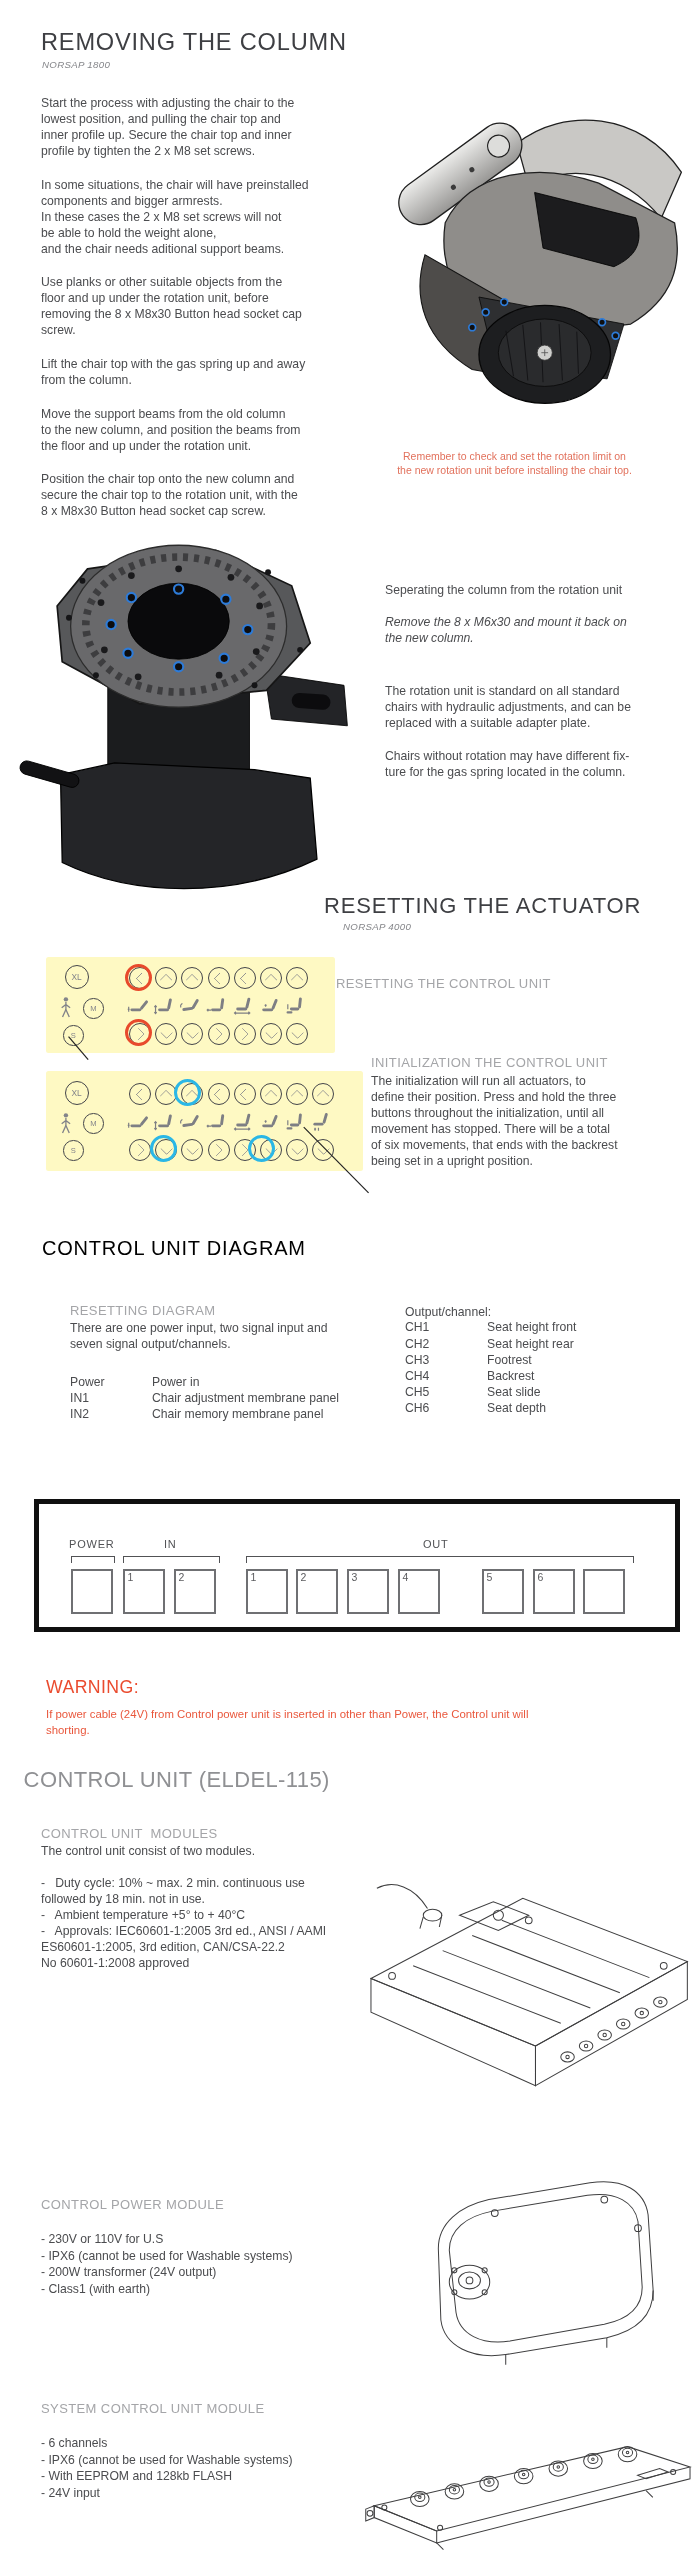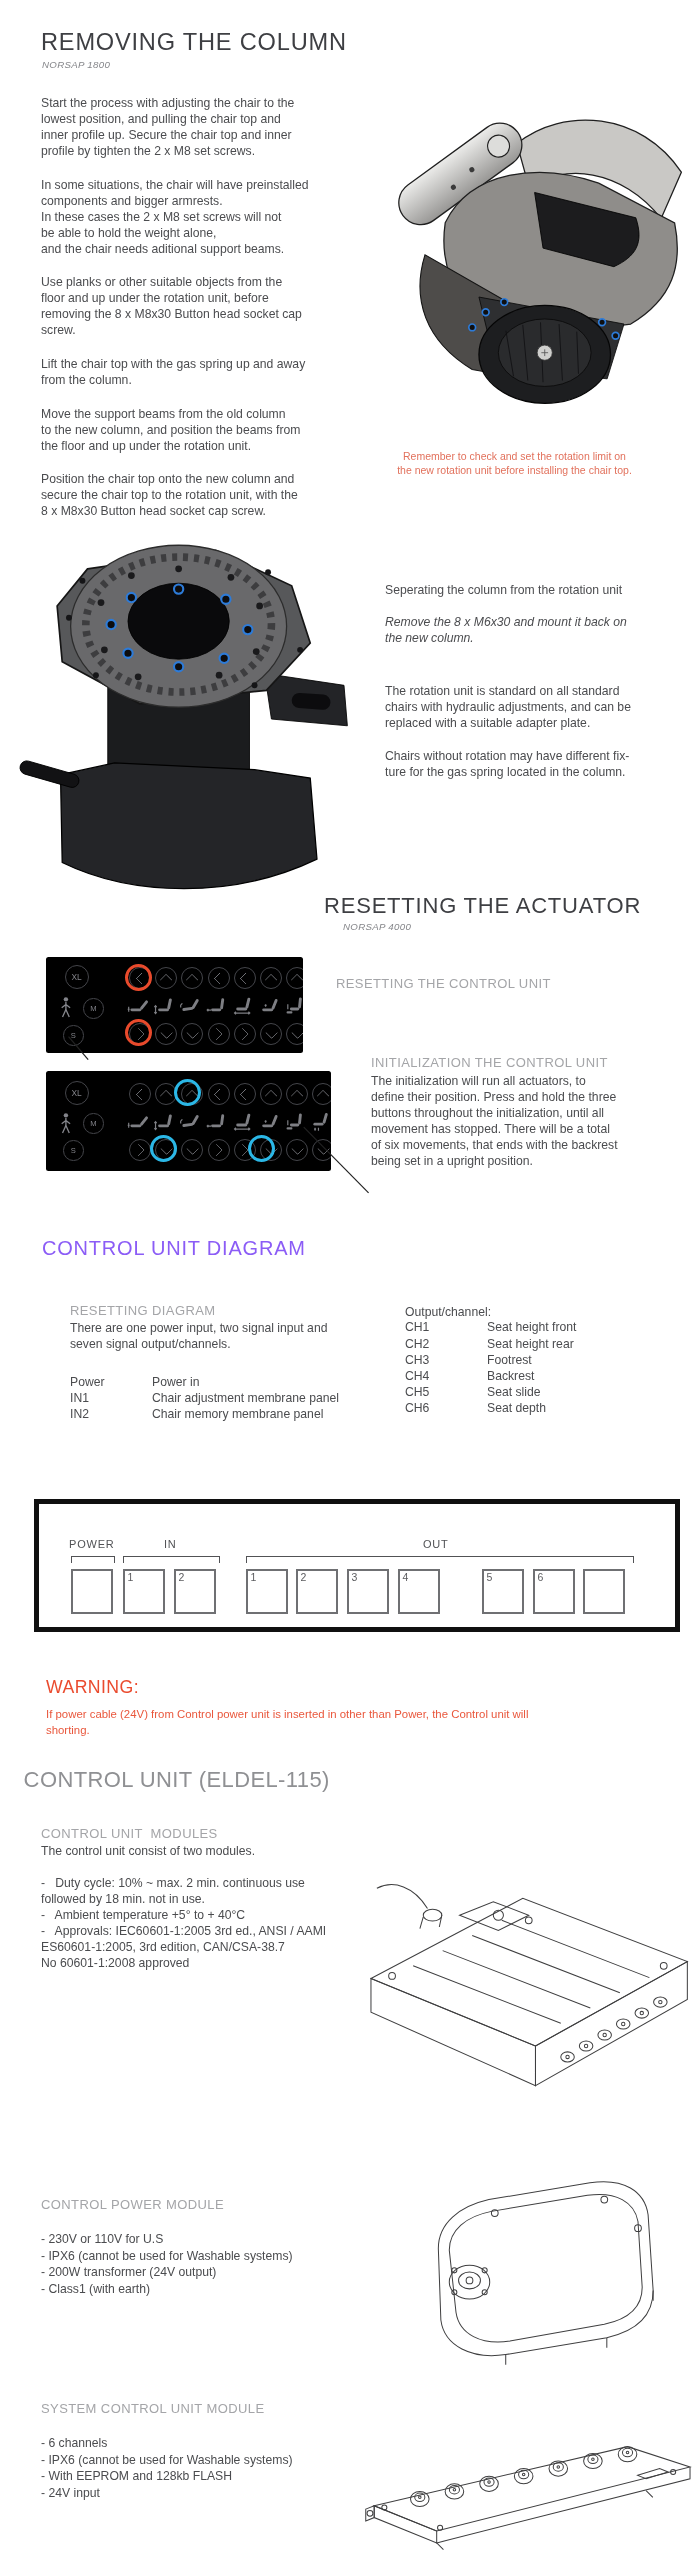--- a/index.html
+++ b/index.html
@@ -11,21 +11,21 @@
   .h1b{font-size:22px;font-weight:400;letter-spacing:0.8px;color:#3e3f43;}
   .sub{font-style:italic;font-size:9.7px;color:#85868a;letter-spacing:0.3px;}
   .body{font-size:12.2px;line-height:16px;color:#4b4c4f;margin:0;}
   .grayhead{font-size:13px;color:#a4a5a8;letter-spacing:0.4px;}
   .cap-red{font-size:10.5px;line-height:14.3px;text-align:center;color:#e2715c;}
   .italic{font-style:italic;}
   .warn-title{font-size:17.7px;color:#ea4b2e;letter-spacing:0.4px;}
   .warn-body{font-size:11.4px;line-height:16px;color:#e9573c;}
   .eldel-title{font-size:22px;color:#8f9093;letter-spacing:0.4px;}
   
-  .cpanel{position:absolute;background:#000000;border-radius:2.5px;overflow:hidden;}
+  .cpanel{position:absolute;background:#fef9c3;border-radius:2.5px;overflow:hidden;padding-left:32px;}
   .prow{position:absolute;display:flex;gap:4.2px;}
   .pcircle{width:20px;height:20px;border:0.8px solid #44454a;border-radius:50%;
            display:flex;align-items:center;justify-content:center;flex:0 0 auto;
            color:#83848a;font-size:7.6px;}
   .pcircle.small{width:18.6px;height:18.6px;}
   .pcircle.big{width:22px;height:22px;font-size:8.4px;}
   .chev{display:block;width:7.6px;height:7.6px;border-left:1.7px solid #83848a;border-bottom:1.7px solid #83848a;border-radius:0.8px;}
   .chev.up{transform:translateY(1.7px) rotate(135deg);}
   .chev.down{transform:translateY(-1.7px) rotate(-45deg);}
   .chev.left{transform:translateX(1.7px) rotate(45deg);}
@@ -403,21 +403,21 @@
   </svg>
 
   <div class="abs grayhead" style="left:371px;top:1055px;">INITIALIZATION THE CONTROL UNIT</div>
   <div class="abs body pre" style="left:371px;top:1073px;width:312px;">The initialization will run all actuators, to
 define their position. Press and hold the three
 buttons throughout the initialization, until all
 movement has stopped. There will be a total
 of six movements, that ends with the backrest
 being set in a upright position.</div>
 
-  <div class="abs" style="left:42px;top:1237px;font-size:20px;letter-spacing:0.8px;color:#8b5cf6;">CONTROL UNIT DIAGRAM</div>
+  <div class="abs" style="left:42px;top:1237px;font-size:20px;letter-spacing:0.8px;color:#000000;">CONTROL UNIT DIAGRAM</div>
 
   <div class="abs grayhead" style="left:70px;top:1303px;">RESETTING DIAGRAM</div>
   <div class="abs body pre" style="left:70px;top:1320px;width:304px;">There are one power input, two signal input and
 seven signal output/channels.</div>
 
   <div class="tblrow" style="left:70px;top:1375px;">
     <span class="lab">Power</span>
     <span>Power in</span>
   </div>
   <div class="tblrow" style="left:70px;top:1391px;">
@@ -498,21 +498,21 @@
 
   <div class="abs eldel-title" style="left:23.6px;top:1767px;">CONTROL UNIT (ELDEL-115)</div>
 
   <div class="abs grayhead pre" style="left:41px;top:1826px;">CONTROL UNIT  MODULES</div>
   <div class="abs body" style="left:41px;top:1843px;">The control unit consist of two modules.</div>
   <div class="abs" style="left:41px;top:1875px;width:338px;">
     <p class="body pre" style="margin:0;">-   Duty cycle: 10% ~ max. 2 min. continuous use
 followed by 18 min. not in use.</p>
     <p class="body pre" style="margin:0;">-   Ambient temperature +5° to + 40°C</p>
     <p class="body pre" style="margin:0;">-   Approvals: IEC60601-1:2005 3rd ed., ANSI / AAMI
-ES60601-1:2005, 3rd edition, CAN/CSA-38.7
+ES60601-1:2005, 3rd edition, CAN/CSA-22.2
 No 60601-1:2008 approved</p>
   </div>
 
   <svg class="abs illus lineart" style="left:333px;top:1839px;" width="367" height="338" viewBox="0 0 435 400">
     <path d="M112,82 C96,56 72,48 52,58" stroke-width="2"></path>
     <ellipse cx="118" cy="90" rx="11" ry="7"></ellipse>
     <path d="M107,92 L103,106 M129,90 L126,104"></path>
     <path d="M45,165 L225,70 L420,145 L240,245 Z"></path>
     <path d="M45,165 L45,205 L240,292 L240,245 Z"></path>
     <path d="M420,145 L420,190 L240,292 L240,245 Z"></path>

